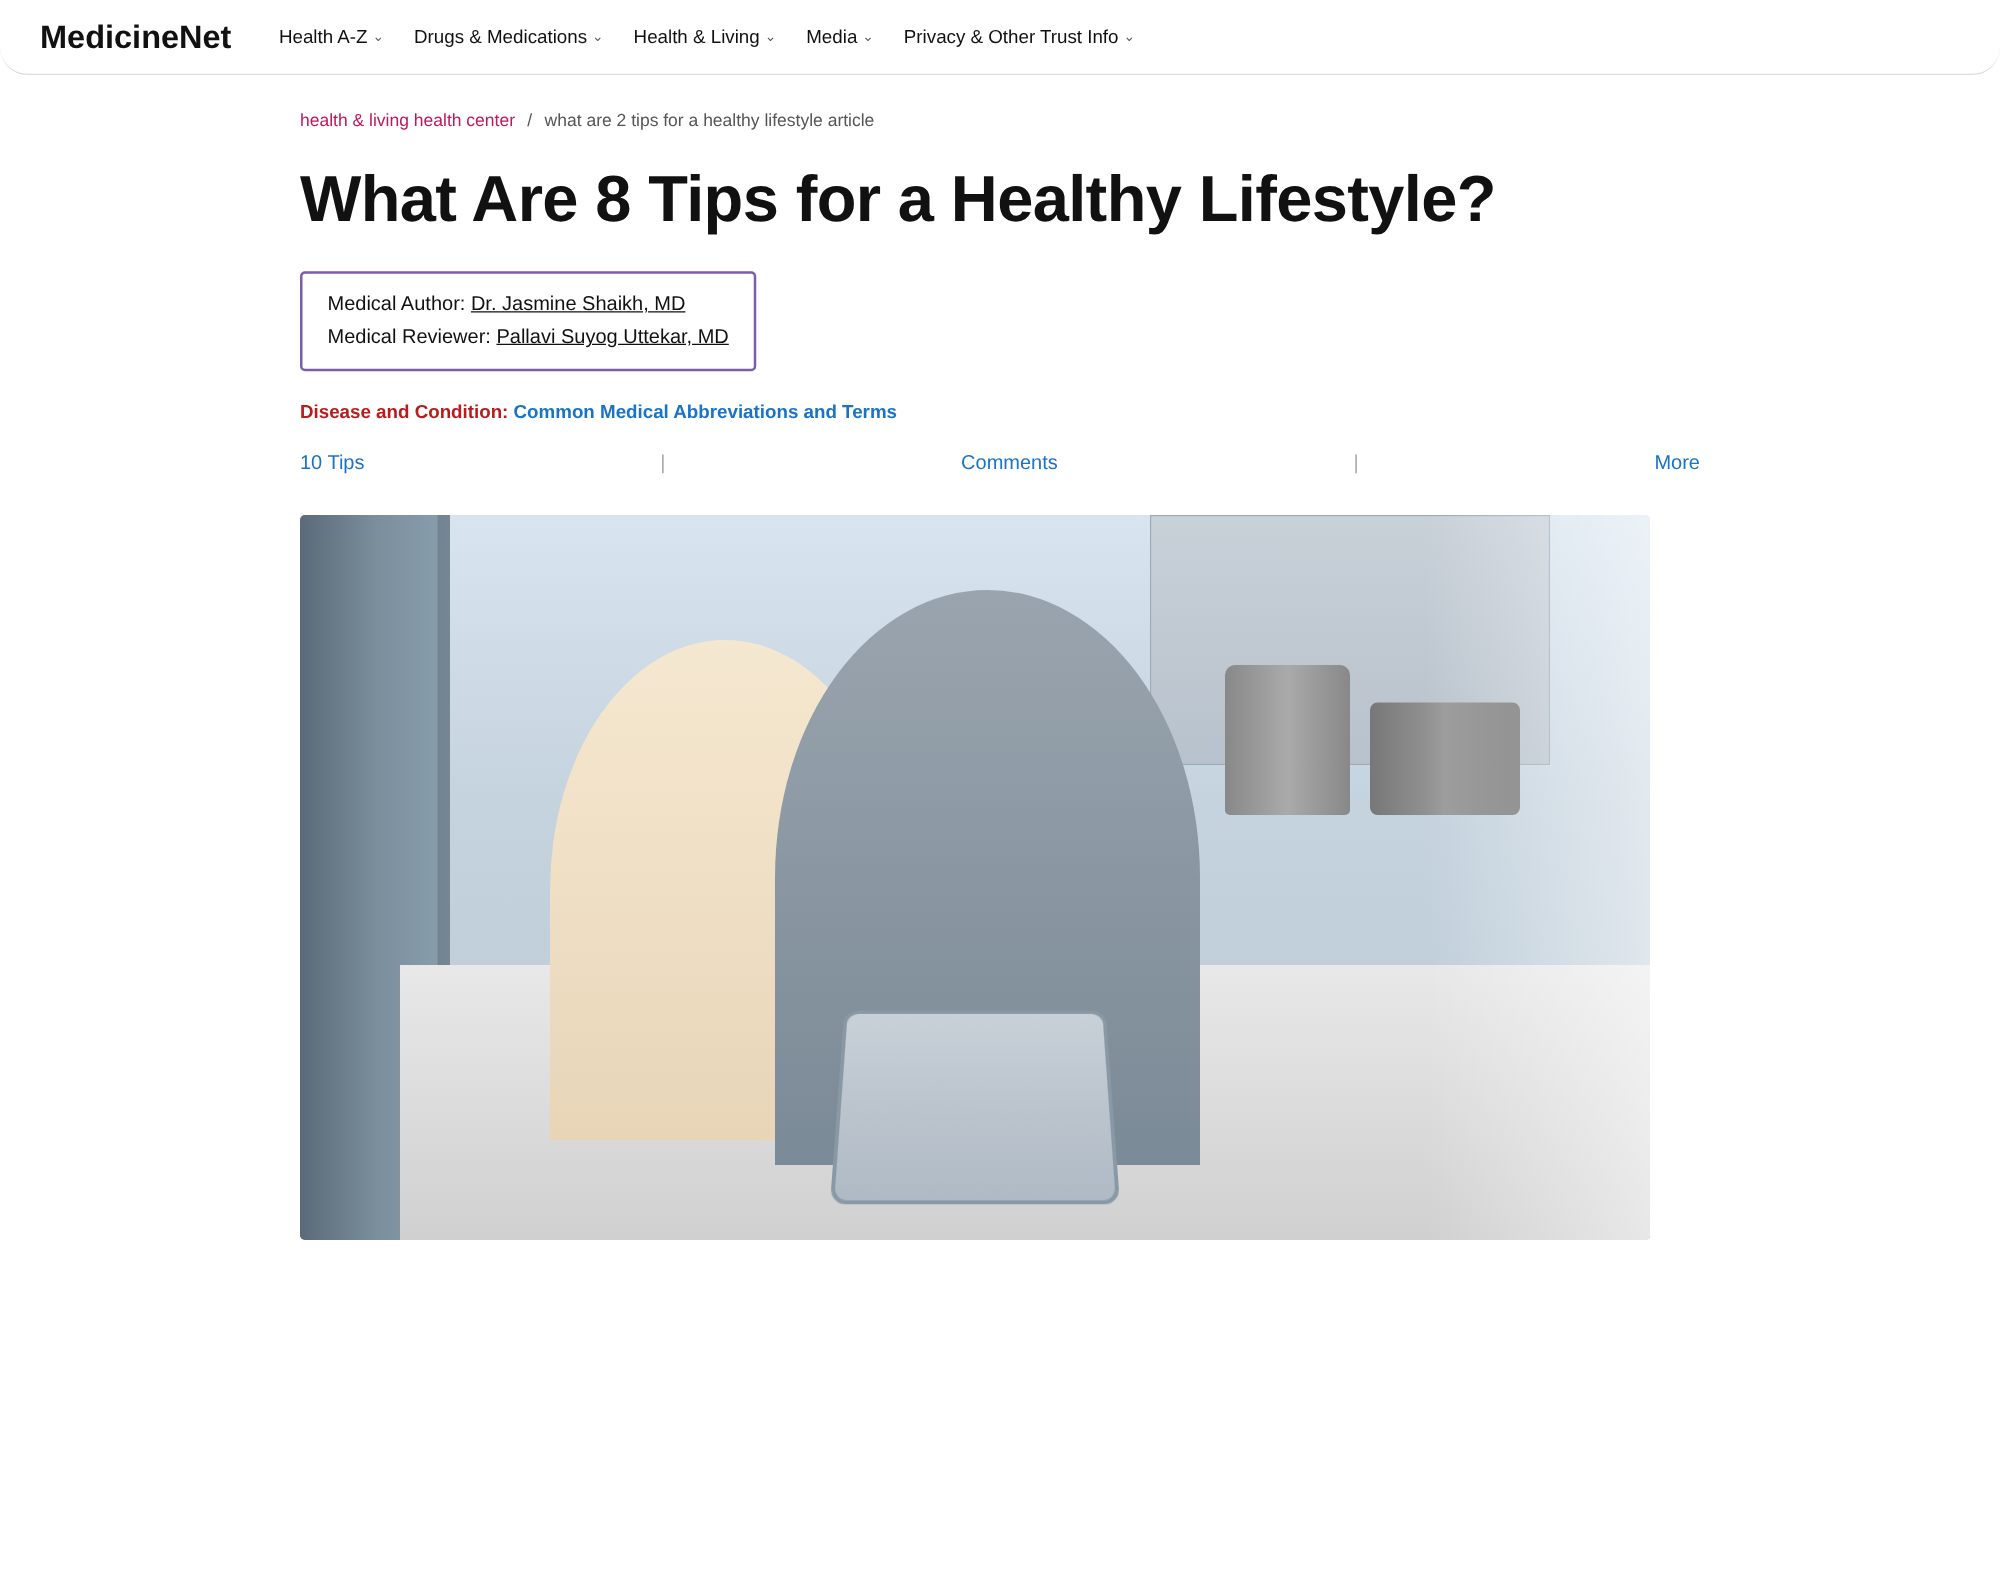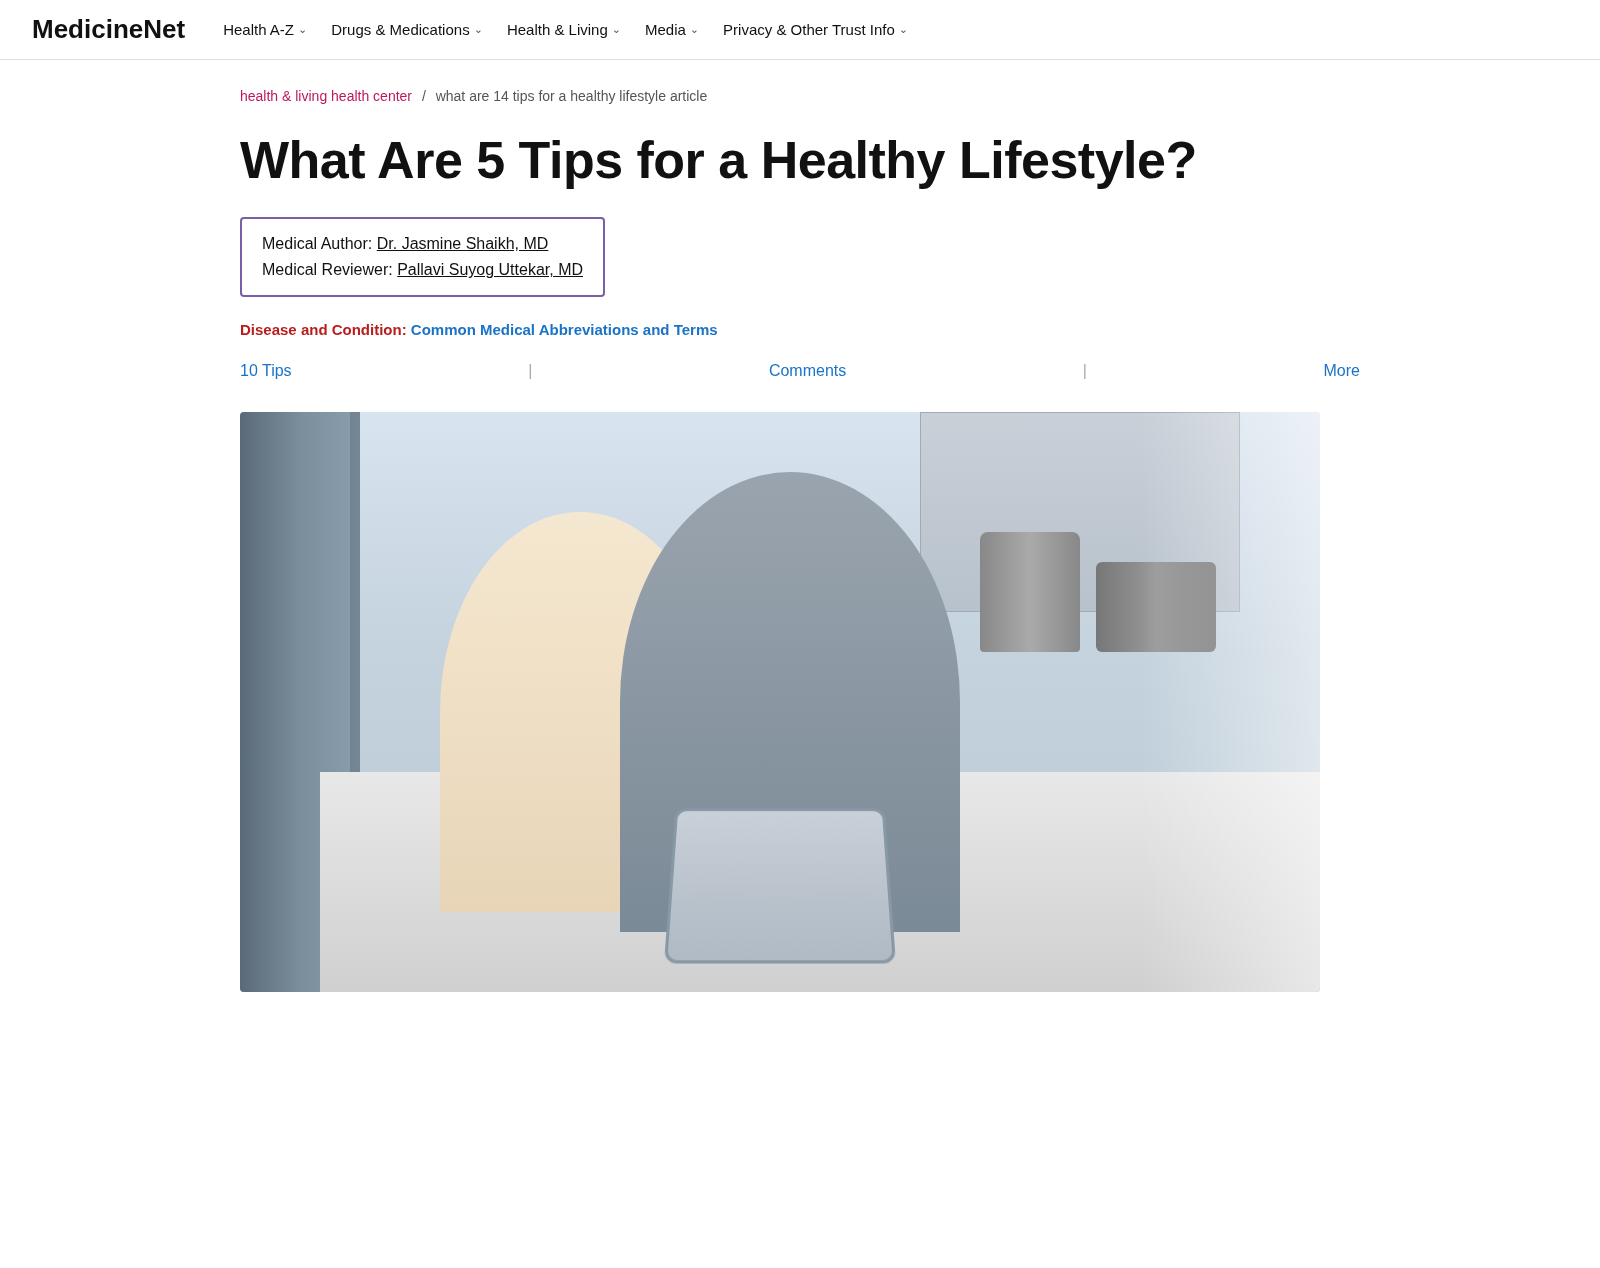--- a/index.html
+++ b/index.html
@@ -15,20 +15,21 @@
       font-size: 16px;
     }
 
     
     nav {
       display: flex;
       align-items: center;
       padding: 14px 32px;
       border-bottom: 1px solid #ddd;
       gap: 0;
+      border-radius: 22px;
     }
 
     .nav-logo {
       font-size: 26px;
       font-weight: bold;
       color: #111;
       margin-right: 28px;
       white-space: nowrap;
       text-decoration: none;
     }
@@ -323,25 +324,25 @@
     </div>
   </div>
 </nav>
 
 <div class="content">
 
   
   <div class="breadcrumb">
     <a href="#">health &amp; living health center</a>
     <span class="separator">/</span>
-    <span>what are 14 tips for a healthy lifestyle article</span>
-  </div>
-
-  
-  <h1 class="article-title">What Are 5 Tips for a Healthy Lifestyle?</h1>
+    <span>what are 2 tips for a healthy lifestyle article</span>
+  </div>
+
+  
+  <h1 class="article-title">What Are 8 Tips for a Healthy Lifestyle?</h1>
 
   
   <div class="author-box">
     <div class="author-line">
       <span>Medical Author:</span>
       <a href="#">Dr. Jasmine Shaikh, MD</a>
     </div>
     <div class="author-line">
       <span>Medical Reviewer:</span>
       <a href="#">Pallavi Suyog Uttekar, MD</a>

